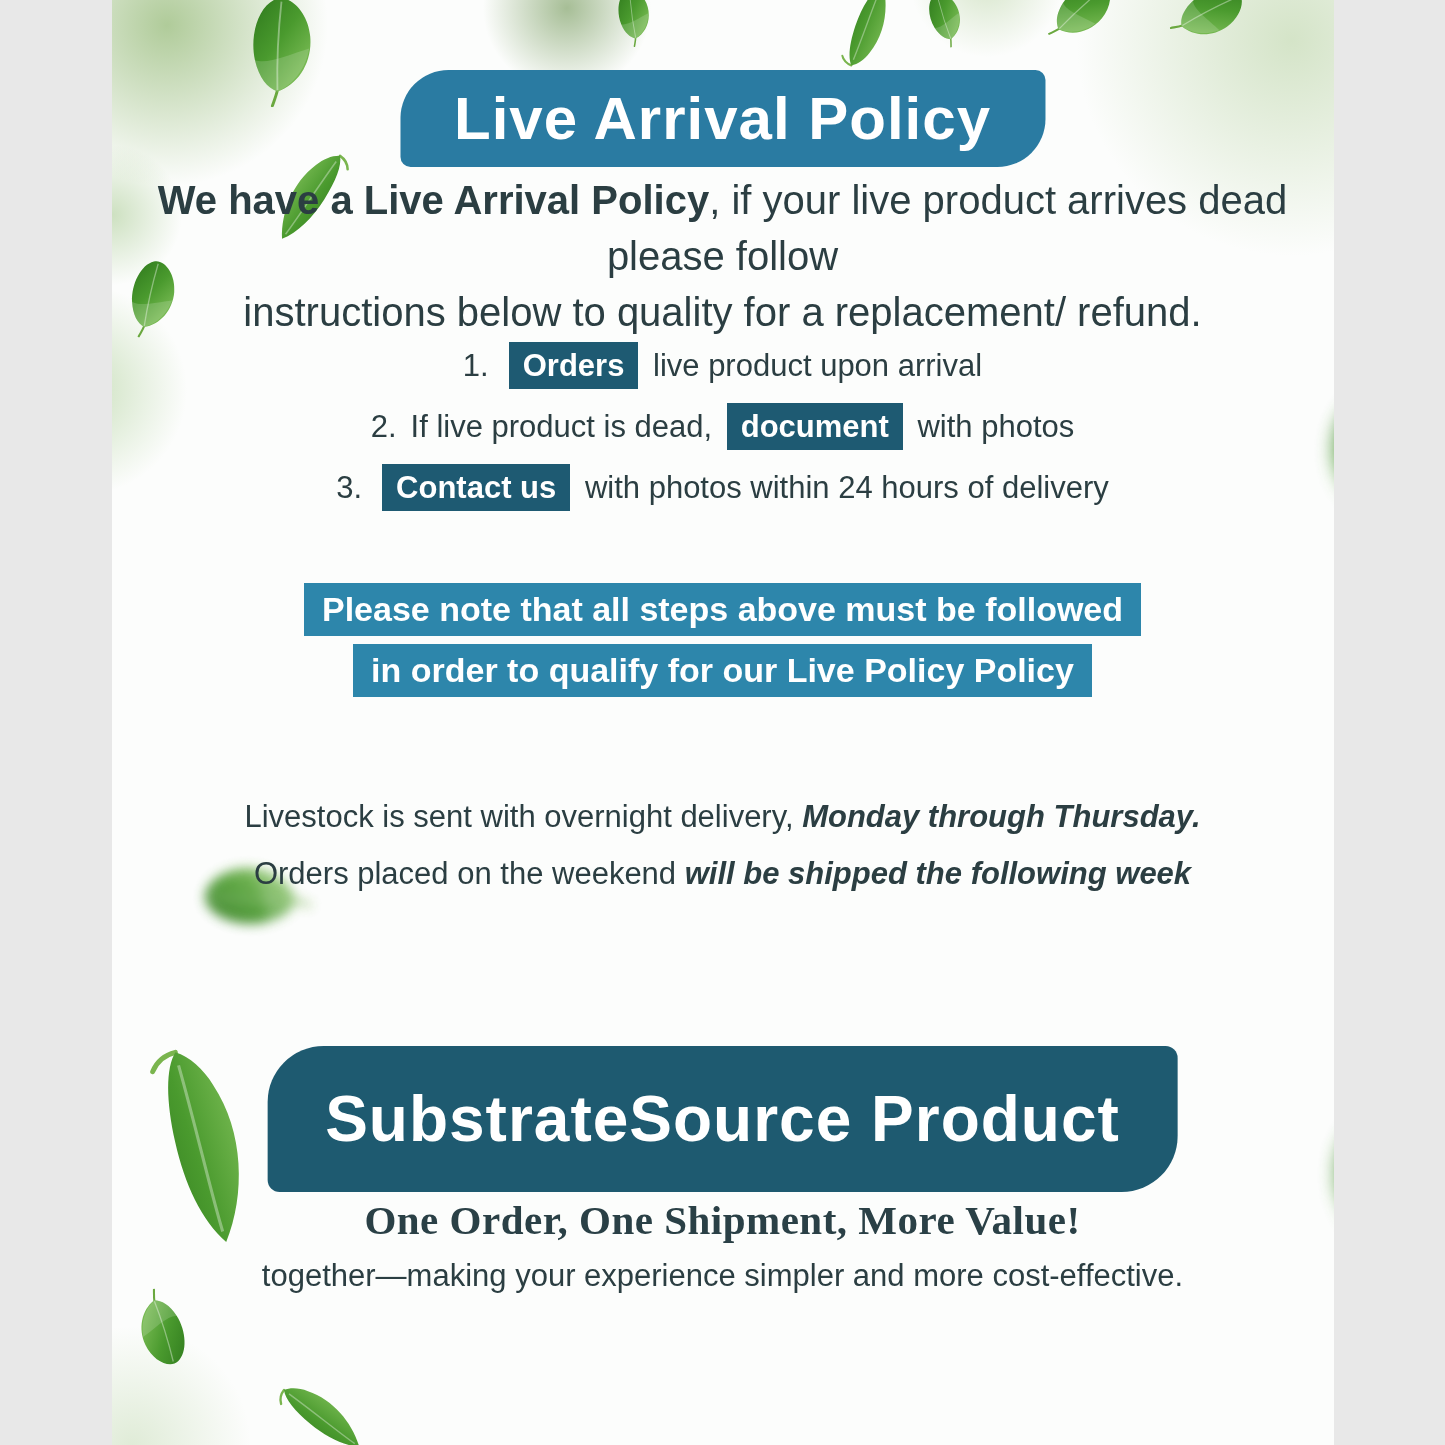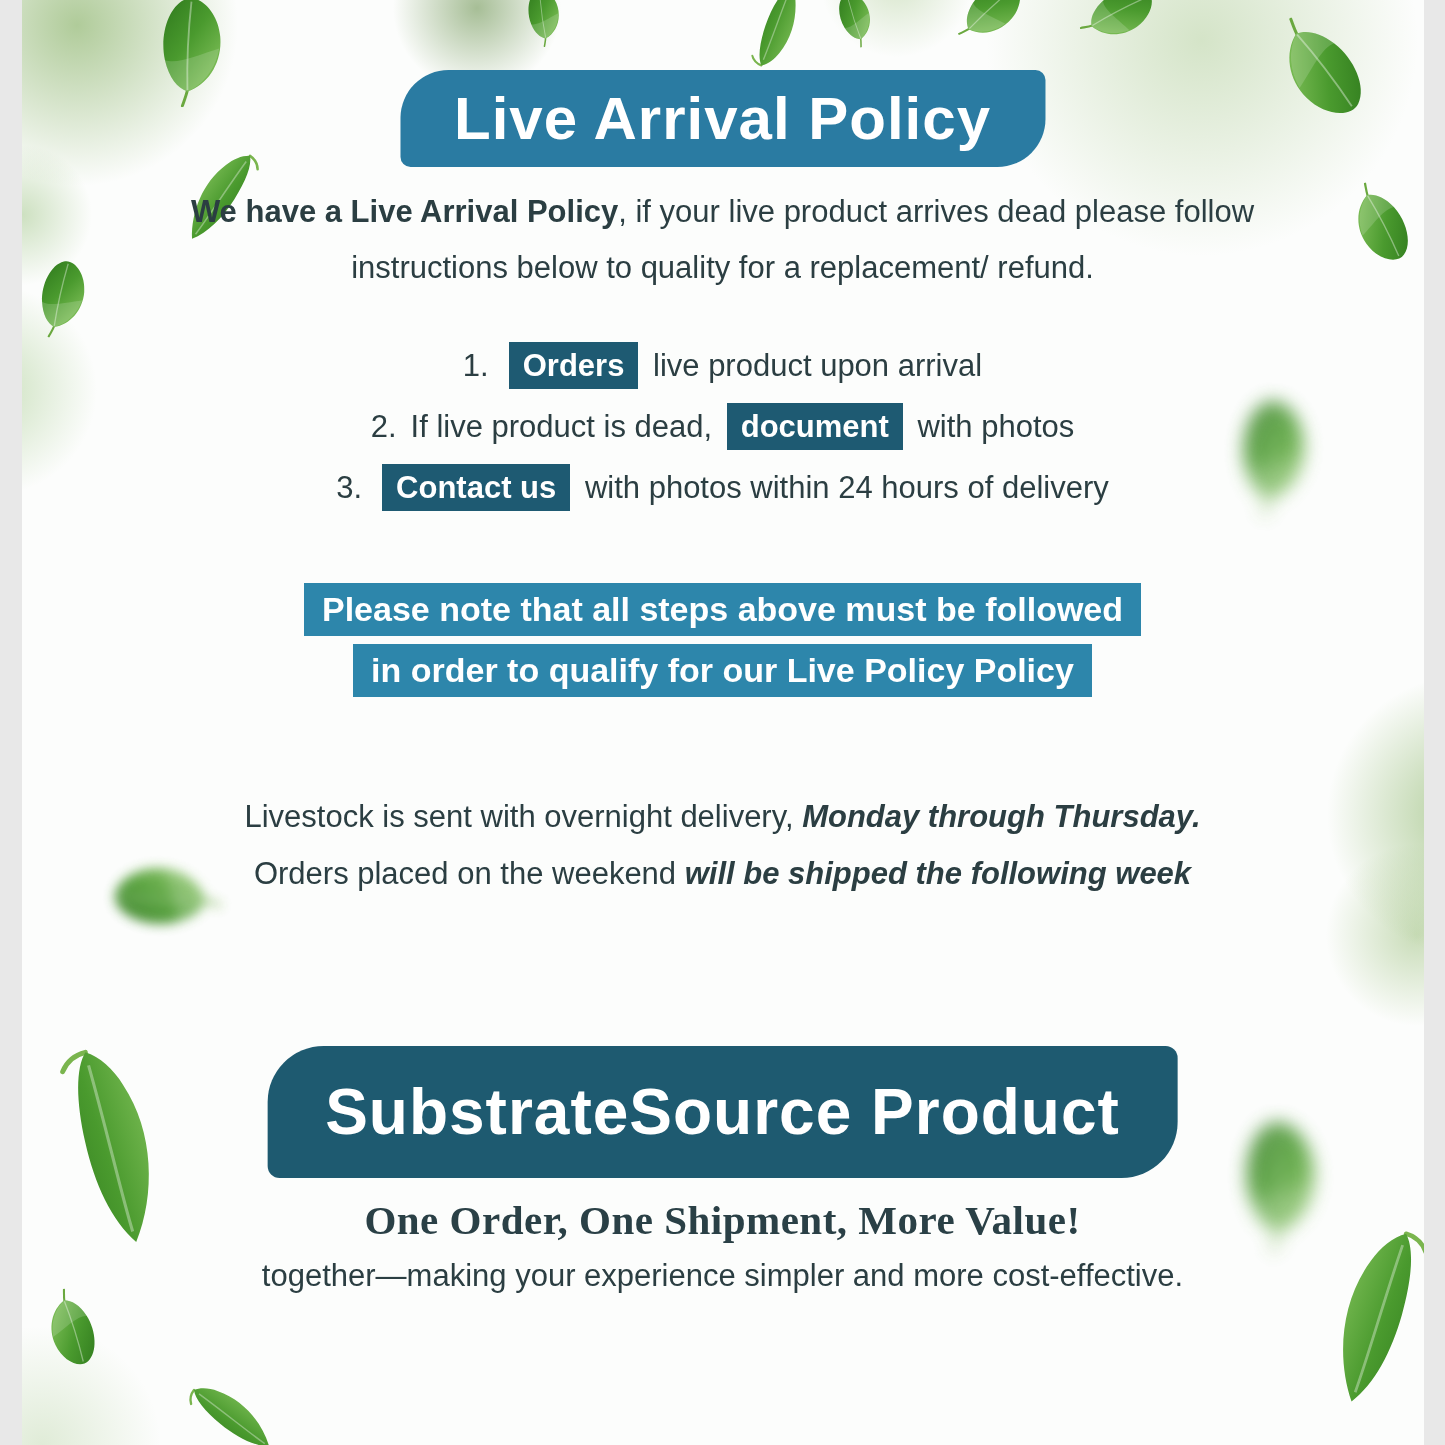--- a/index.html
+++ b/index.html
@@ -1,18 +1,18 @@
 <!DOCTYPE html>
 <html><head>
 <meta charset="utf-8">
 <style>
   html,body{margin:0;padding:0;background:#e8e8e8;}
   .page{
     position:relative;
-    width:1402px;height:1445px;
+    width:1222px;height:1445px;
     margin:0 auto;
     overflow:hidden;
     font-family:"Liberation Sans", sans-serif;
     background:
       radial-gradient(circle 230px at 55px 25px,   rgba(125,170,88,.60), rgba(125,170,88,0) 70%),
       radial-gradient(circle 150px at -30px 390px, rgba(145,190,115,.45), rgba(145,190,115,0) 70%),
       radial-gradient(circle 120px at 455px 8px,   rgba(96,138,66,.55),  rgba(96,138,66,0) 70%),
       radial-gradient(circle 300px at 1180px 40px, rgba(173,203,148,.50), rgba(173,203,148,0) 72%),
       radial-gradient(circle 110px at 875px -20px, rgba(160,195,130,.40), rgba(160,195,130,0) 70%),
       radial-gradient(circle 200px at 1445px 815px,rgba(118,168,78,.58), rgba(118,168,78,0) 70%),
@@ -28,26 +28,26 @@
   
   .banner{
     position:absolute;left:50%;transform:translateX(-50%);
     color:#fff;font-weight:700;white-space:nowrap;letter-spacing:1px;
   }
   .banner-1{
     top:70px;font-size:60px;line-height:97px;padding:0 54px;
     background:#2a7ba2;border-radius:48px 10px 48px 10px;
   }
   .banner-2{
-    top:1046px;font-size:64px;line-height:114px;padding:9px 58px;
+    top:1046px;font-size:64px;line-height:114px;padding:16px 58px;
     background:#1e5a70;border-radius:56px 12px 56px 12px;
   }
   
   .txt{position:absolute;left:0;width:100%;text-align:center;color:#2b3e42;}
-  .intro{top:184px;font-size:31px;line-height:56px;}
+  .intro{top:172px;font-size:40px;line-height:56px;}
   .intro .line{display:block;}
   b,strong{font-weight:700;}
   .steps{top:342px;font-size:31px;}
   .step{height:48px;line-height:48px;margin-bottom:13px;white-space:nowrap;}
   .step .num{margin-right:14px;}
   .hl{
     display:inline-block;background:#1e5a72;color:#fff;font-weight:700;
     padding:0 14px;line-height:47px;height:47px;margin:0 6px;
   }
   .note{top:583px;}

